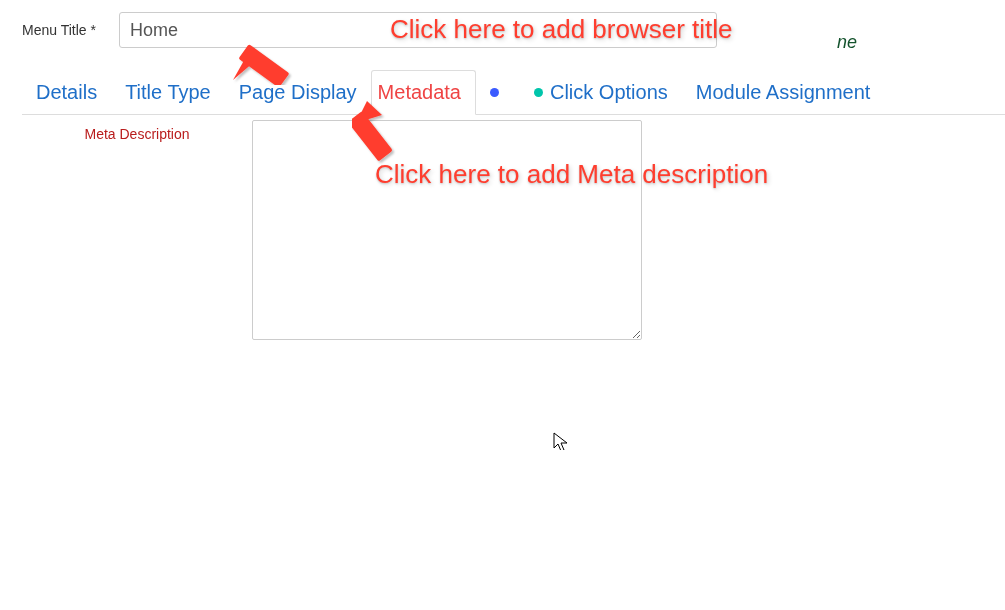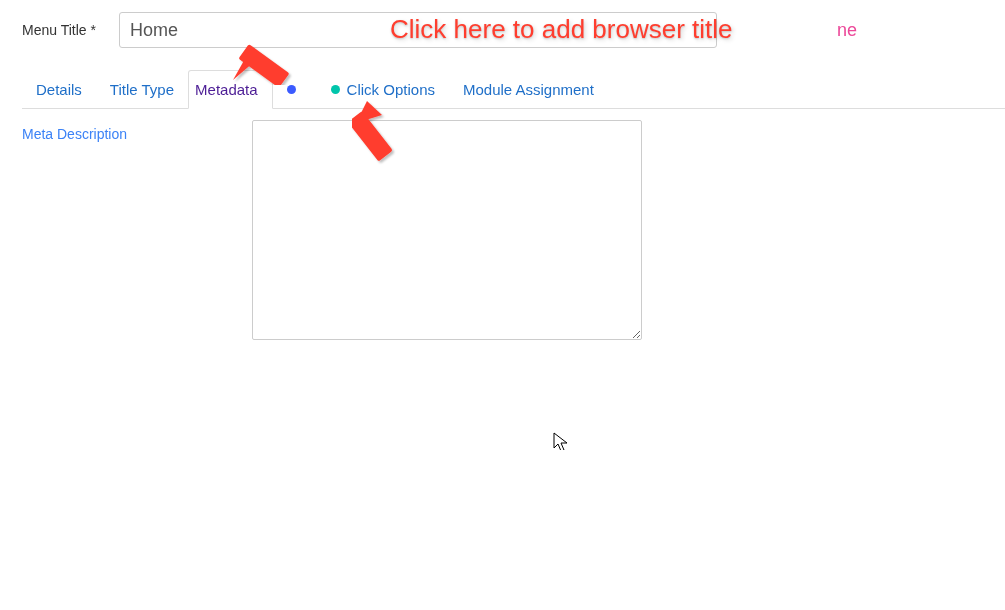--- a/index.html
+++ b/index.html
@@ -34,45 +34,46 @@
     height: 36px;
     padding: 0 10px;
     font-size: 18px;
     color: #555;
     border: 1px solid #ccc;
     border-radius: 3px;
     background: #fff;
   }
   .right-hint {
     position: absolute;
-    top: 20px;
+    top: 32px;
     right: 148px;
-    color: #ec4899;
+    color: #14532d;
     font-size: 18px;
+    font-style: italic;
   }
   .tabs {
     position: absolute;
     top: 70px;
     left: 22px;
     right: 0;
     display: flex;
     align-items: center;
     border-bottom: 1px solid #ddd;
   }
   .tab {
     padding: 10px 14px;
     color: #1f6fc8;
-    font-size: 15px;
+    font-size: 20px;
     cursor: pointer;
     white-space: nowrap;
     display: flex;
     align-items: center;
   }
   .tab.active {
-    color: #4c1d95;
+    color: #ef4444;
     background: #fff;
     border: 1px solid #ddd;
     border-bottom-color: #fff;
     border-radius: 3px 3px 0 0;
     margin-bottom: -1px;
     padding-left: 6px;
   }
   .tab .dot {
     display: inline-block;
     width: 9px;
@@ -89,21 +90,22 @@
     left: 22px;
     right: 22px;
   }
   .form-row {
     display: flex;
     margin-bottom: 22px;
   }
   .form-row .lbl {
     width: 230px;
     padding-top: 6px;
-    color: #3b82f6;
+    color: #b91c1c;
+    text-align: center;
   }
   .ta {
     border: 1px solid #ccc;
     border-radius: 2px;
     background: #fff;
     resize: both;
     font-family: inherit;
     font-size: 14px;
     padding: 4px;
   }
@@ -138,20 +140,23 @@
 
   <span class="right-hint">ne</span>
 
   <div class="tabs">
     <div class="tab">
       <span>Details</span>
     </div>
     <div class="tab">
       <span>Title Type</span>
     </div>
+    <div class="tab">
+      <span>Page Display</span>
+    </div>
     <div class="tab active">
       <span>Metadata</span>
     </div>
     <div class="tab">
       <span class="dot dot-blue"></span>
     </div>
     <div class="tab">
       <span class="dot dot-teal"></span>
       <span>Click Options</span>
     </div>
@@ -162,21 +167,21 @@
 
   <div class="body-area">
     <div class="form-row">
       <div class="lbl">Meta Description</div>
       <textarea class="ta ta-desc" style=""></textarea>
     </div>
   </div>
 
   <div class="annot-text annot1">Click here to add browser title</div>
   <div class="annot-text annot2">
-    <br>
+    <span>Click here to add Meta description</span><br>
   </div>
 
   <svg class="arrow" style="left:225px;top:30px;" width="80" height="55" viewBox="0 0 80 55">
     <defs>
       <filter id="s1" x="-20%" y="-20%" width="140%" height="140%">
         <feDropShadow dx="2" dy="2" stdDeviation="1.2" flood-color="rgba(0,0,0,0.25)"></feDropShadow>
       </filter>
     </defs>
     <g filter="url(#s1)">
       <polygon points="8,50 26,18 36,26" fill="#ff3d2e"></polygon>

